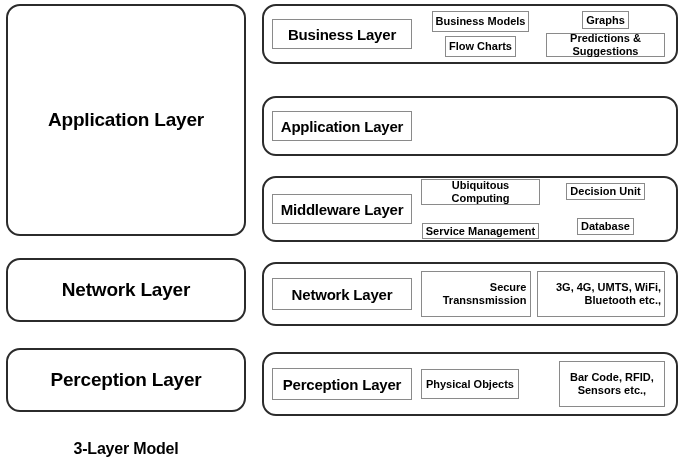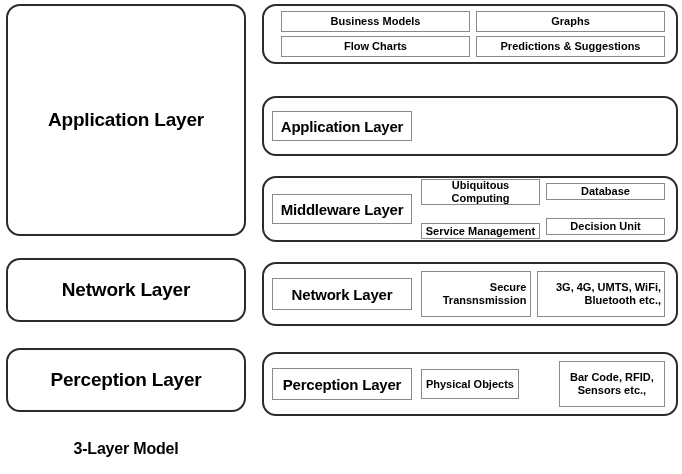--- a/index.html
+++ b/index.html
@@ -72,20 +72,21 @@
     align-items: center;
     margin-left: 6px;
   }
 
   .col {
     display: flex;
     flex-direction: column;
     justify-content: center;
     height: 100%;
     box-sizing: border-box;
+    align-items: center;
   }
 
   .cell {
     box-sizing: border-box;
     border: 1px solid #8a8a8a;
     background: #ffffff;
     display: flex;
     align-items: center;
     justify-content: center;
     text-align: center;
@@ -147,20 +148,21 @@
     <span class="left-label">Network Layer</span>
   </div>
 
   <div class="shell left-shell" id="left-perception" style="left:6px; top:348px; width:240px; height:64px;">
     <span class="left-label">Perception Layer</span>
   </div>
 
   <div class="caption" style="left:6px; top:440px; width:240px;">3-Layer Model</div>
 
   <div class="shell row-shell" id="row-business" style="left:262px; top:4px; width:416px; height:60px;">
+    <div class="layer-name">Business Layer</div>
     <div class="cells">
       <div class="col">
         <div class="cell">Business Models</div>
         <div class="cell">Flow Charts</div>
       </div>
       <div class="col">
         <div class="cell">Graphs</div>
         <div class="cell">Predictions &amp; Suggestions</div>
       </div>
     </div>
@@ -171,22 +173,22 @@
   </div>
 
   <div class="shell row-shell" id="row-middleware" style="left:262px; top:176px; width:416px; height:66px;">
     <div class="layer-name">Middleware Layer</div>
     <div class="cells">
       <div class="col">
         <div class="cell">Ubiquitous Computing</div>
         <div class="cell">Service Management</div>
       </div>
       <div class="col">
+        <div class="cell">Decision Unit</div>
         <div class="cell">Database</div>
-        <div class="cell">Decision Unit</div>
       </div>
     </div>
   </div>
 
   <div class="shell row-shell" id="row-network" style="left:262px; top:262px; width:416px; height:64px;">
     <div class="layer-name">Network Layer</div>
     <div class="cells">
       <div class="cell cell-a">Secure Transnsmission</div>
       <div class="cell cell-b">3G, 4G, UMTS, WiFi, Bluetooth etc.,</div>
     </div>

